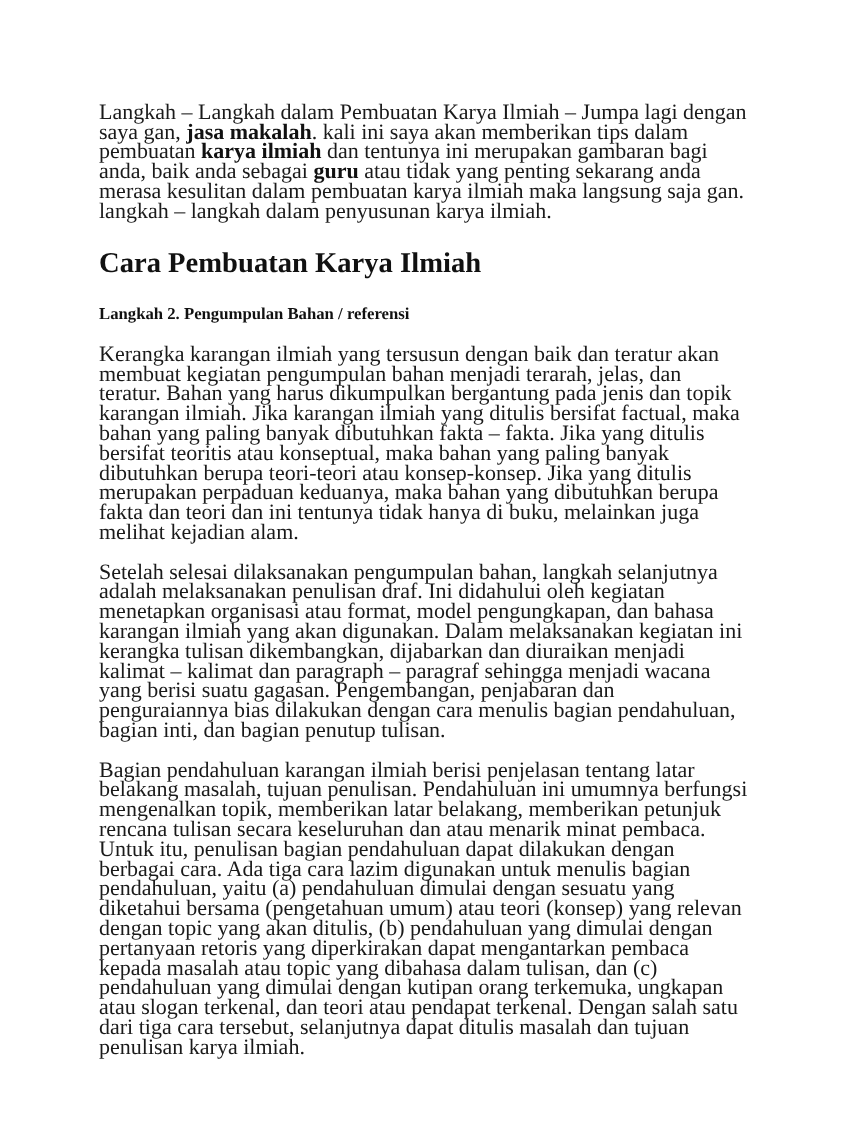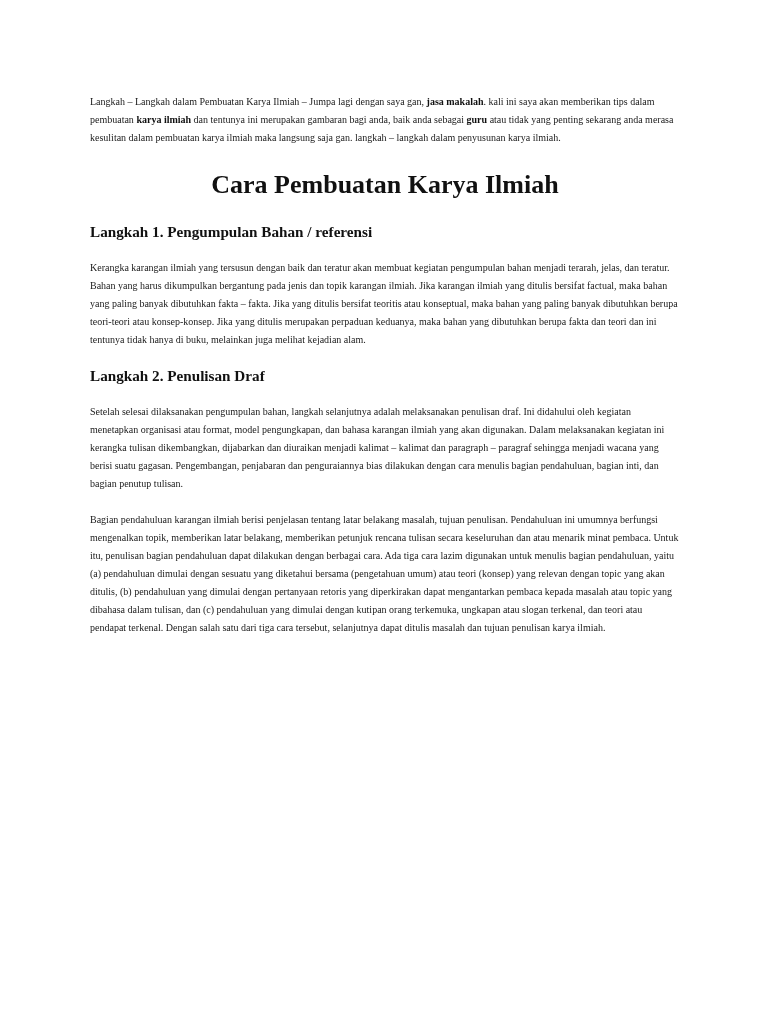--- a/index.html
+++ b/index.html
@@ -16,53 +16,51 @@
       color: #1a1a1a;
     }
     .page {
       position: absolute;
       left: 90px;
       top: 93px;
       width: 590px;
     }
     p {
       margin: 0;
-      font-size: 10px;
+      font-size: 20px;
       line-height: 18px;
     }
     .intro { margin-bottom: 22px; }
     h1 {
       margin: 0 0 22px 0;
       font-size: 26px;
       line-height: 32px;
       font-weight: bold;
       color: #111;
-      text-align: center;
     }
     h3 {
       margin: 0 0 18px 0;
       font-size: 15.2px;
       line-height: 18px;
       font-weight: bold;
       color: #111;
     }
     .body-para { margin-bottom: 18px; }
     b { font-weight: bold; color: #111; }
   </style>
 </head>
 <body>
 
 <div class="page">
 
   <p class="intro"><span>Langkah – Langkah dalam Pembuatan Karya Ilmiah – Jumpa lagi dengan saya gan, </span><b>jasa makalah</b><span>. kali ini saya akan memberikan tips dalam pembuatan </span><b>karya ilmiah</b><span> dan tentunya ini merupakan gambaran bagi anda, baik anda sebagai </span><b>guru</b><span> atau tidak yang penting sekarang anda merasa kesulitan dalam pembuatan karya ilmiah maka langsung saja gan. langkah – langkah dalam penyusunan karya ilmiah.</span></p>
 
   <h1>Cara Pembuatan Karya Ilmiah</h1>
 
-  <h3>Langkah 1. Pengumpulan Bahan / referensi</h3>
+  <h3>Langkah 2. Pengumpulan Bahan / referensi</h3>
   <p class="body-para">Kerangka karangan ilmiah yang tersusun dengan baik dan teratur akan membuat kegiatan pengumpulan bahan menjadi terarah, jelas, dan teratur. Bahan yang harus dikumpulkan bergantung pada jenis dan topik karangan ilmiah. Jika karangan ilmiah yang ditulis bersifat factual, maka bahan yang paling banyak dibutuhkan fakta – fakta. Jika yang ditulis bersifat teoritis atau konseptual, maka bahan yang paling banyak dibutuhkan berupa teori-teori atau konsep-konsep. Jika yang ditulis merupakan perpaduan keduanya, maka bahan yang dibutuhkan berupa fakta dan teori dan ini tentunya tidak hanya di buku, melainkan juga melihat kejadian alam.</p>
 
-  <h3>Langkah 2. Penulisan Draf</h3>
   <p class="body-para">Setelah selesai dilaksanakan pengumpulan bahan, langkah selanjutnya adalah melaksanakan penulisan draf. Ini didahului oleh kegiatan menetapkan organisasi atau format, model pengungkapan, dan bahasa karangan ilmiah yang akan digunakan. Dalam melaksanakan kegiatan ini kerangka tulisan dikembangkan, dijabarkan dan diuraikan menjadi kalimat – kalimat dan paragraph – paragraf sehingga menjadi wacana yang berisi suatu gagasan. Pengembangan, penjabaran dan penguraiannya bias dilakukan dengan cara menulis bagian pendahuluan, bagian inti, dan bagian penutup tulisan.</p>
 
   <p class="body-para">Bagian pendahuluan karangan ilmiah berisi penjelasan tentang latar belakang masalah, tujuan penulisan. Pendahuluan ini umumnya berfungsi mengenalkan topik, memberikan latar belakang, memberikan petunjuk rencana tulisan secara keseluruhan dan atau menarik minat pembaca. Untuk itu, penulisan bagian pendahuluan dapat dilakukan dengan berbagai cara. Ada tiga cara lazim digunakan untuk menulis bagian pendahuluan, yaitu (a) pendahuluan dimulai dengan sesuatu yang diketahui bersama (pengetahuan umum) atau teori (konsep) yang relevan dengan topic yang akan ditulis, (b) pendahuluan yang dimulai dengan pertanyaan retoris yang diperkirakan dapat mengantarkan pembaca kepada masalah atau topic yang dibahasa dalam tulisan, dan (c) pendahuluan yang dimulai dengan kutipan orang terkemuka, ungkapan atau slogan terkenal, dan teori atau pendapat terkenal. Dengan salah satu dari tiga cara tersebut, selanjutnya dapat ditulis masalah dan tujuan penulisan karya ilmiah.</p>
 
 
 </div>
 
 </body></html>

